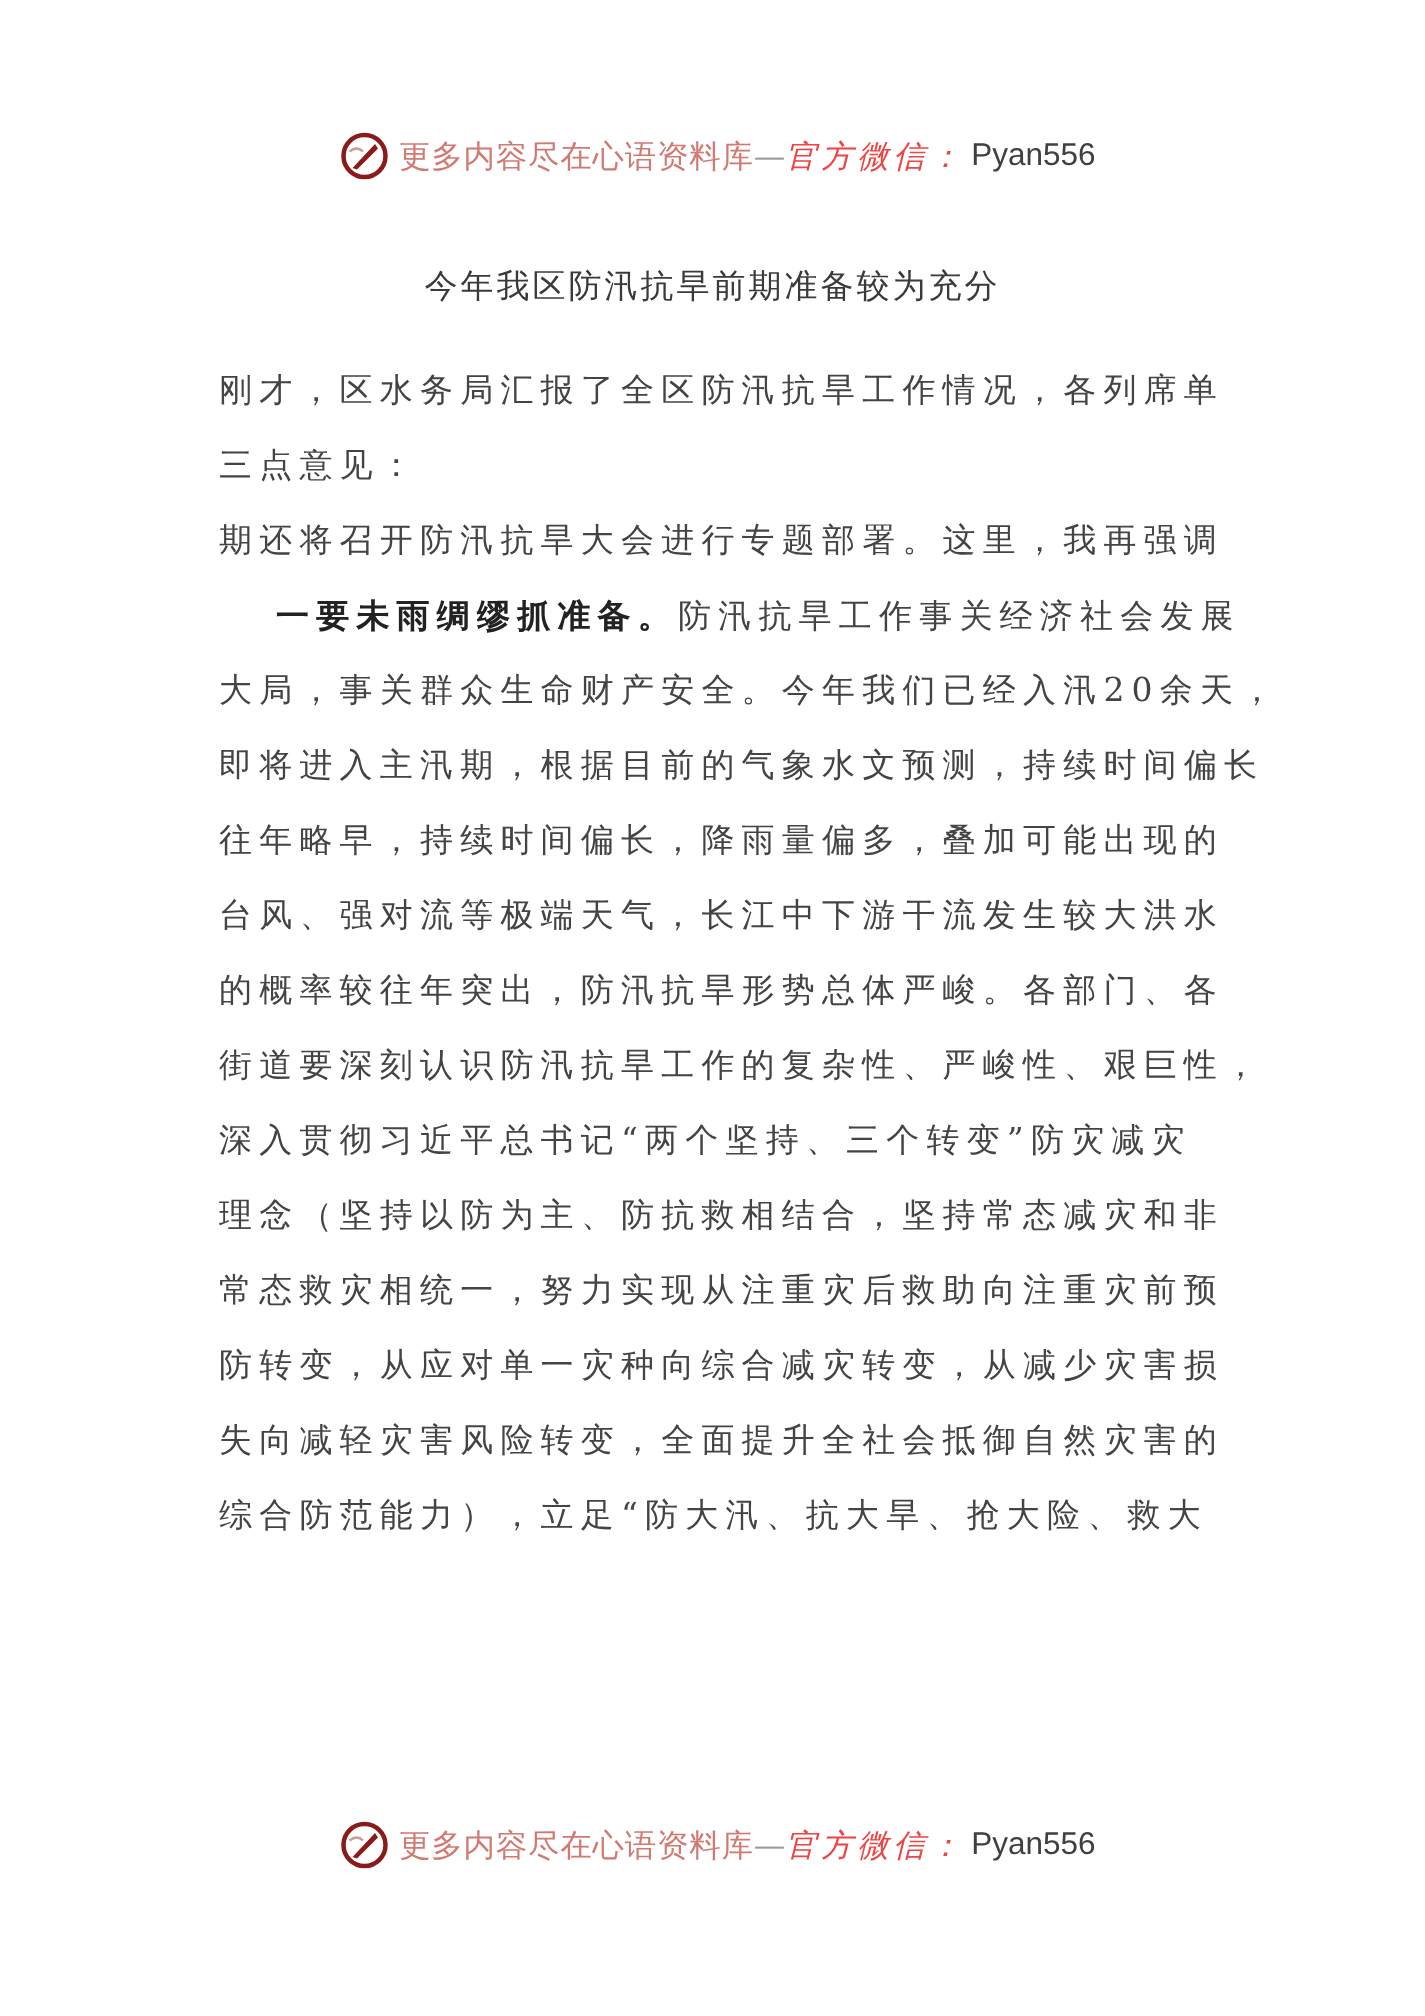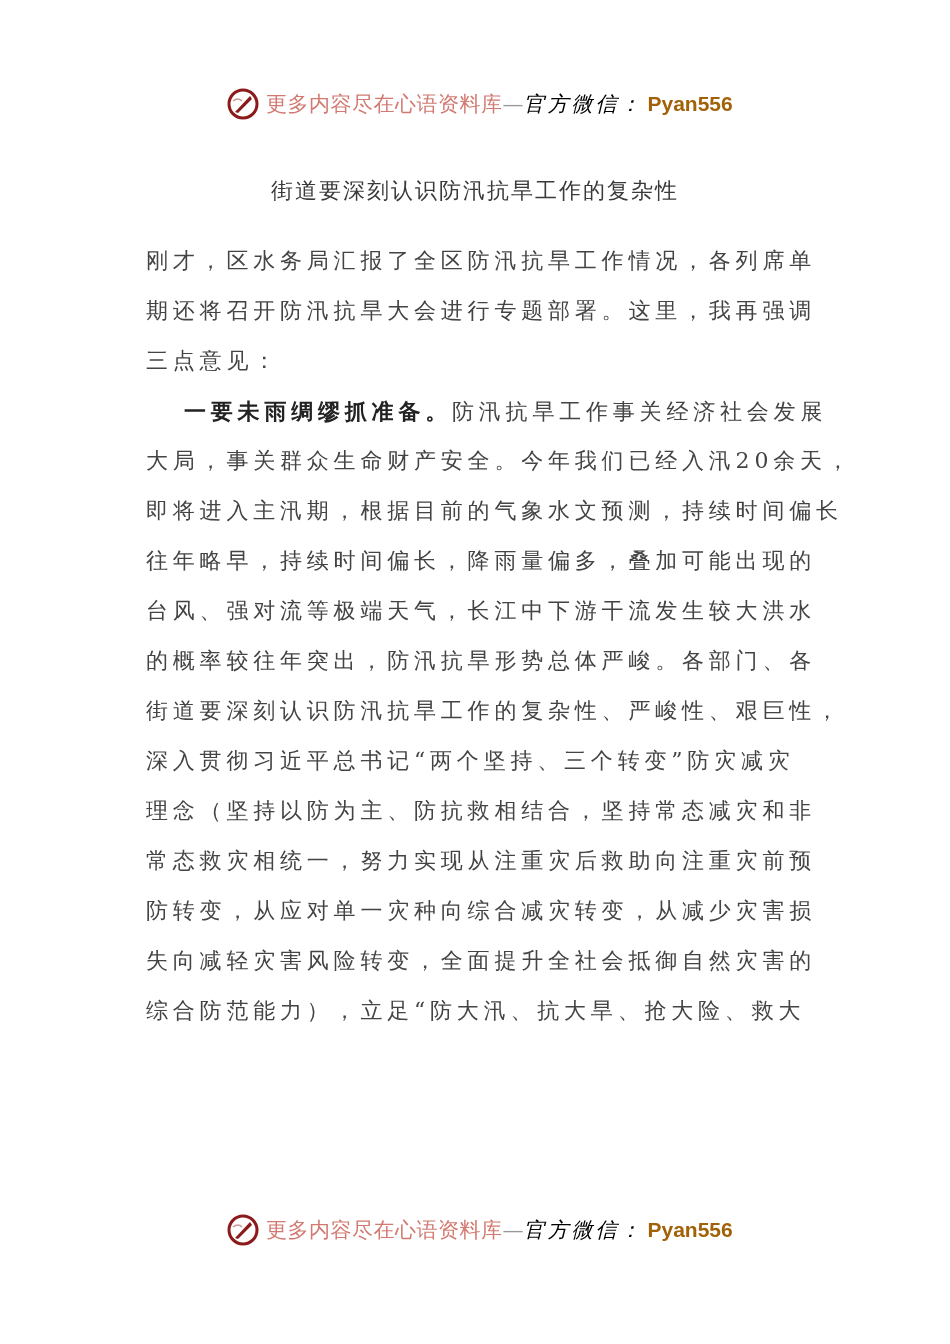--- a/index.html
+++ b/index.html
@@ -4,22 +4,22 @@
 <style>
   html, body { margin: 0; padding: 0; background: #ffffff; }
   body { width: 950px; height: 1344px; position: relative; overflow: hidden;
          font-family: "DejaVu Serif", "Liberation Serif", serif; color: #333; }
   .banner { position: absolute; left: 226px; height: 40px; display: flex; align-items: center; }
   .banner.top { top: 84px; }
   .banner.bottom { top: 1210px; }
   .logo { width: 34px; height: 34px; margin-right: 6px; }
   .banner-text { font-size: 21px; color: #d27a72; letter-spacing: 0.5px; white-space: nowrap; }
   .banner-dash { font-size: 21px; color: #999; }
-  .banner-wx { font-size: 21px; color: #000000; font-style: italic; letter-spacing: 3px; }
-  .banner-id { font-family: "Liberation Sans", sans-serif; font-size: 21px; color: #a16207; margin-left: 4px; font-weight: bold; }
+  .banner-wx { font-size: 21px; color: #ef4444; font-style: italic; letter-spacing: 3px; }
+  .banner-id { font-family: "Liberation Sans", sans-serif; font-size: 21px; color: #404040; margin-left: 4px; }
   .title { position: absolute; top: 176px; left: 0; width: 950px; text-align: center;
            font-size: 22px; color: #3a3a3a; letter-spacing: 2px; }
   .body-text { position: absolute; top: 236px; left: 146px; width: 660px;
                font-size: 22px; line-height: 50px; color: #444; }
   .line { white-space: nowrap; height: 50px; letter-spacing: 4.8px; }
   .bold { font-weight: bold; color: #222; }
   .indent { padding-left: 38px; }
 </style>
 </head>
 <body>
@@ -29,26 +29,26 @@
     <circle cx="17" cy="17" r="14" fill="none" stroke="#8b1a1a" stroke-width="3"></circle>
     <path d="M9 25 L24 9 L26 12 L12 26 Z" fill="#8b1a1a"></path>
     <path d="M7 14 Q12 10 16 14" fill="none" stroke="#c99" stroke-width="1.5"></path>
   </svg>
   <span class="banner-text">更多内容尽在心语资料库</span>
   <span class="banner-dash">—</span>
   <span class="banner-wx">官方微信：</span>
   <span class="banner-id">Pyan556</span>
 </div>
 
-<div class="title">街道要深刻认识防汛抗旱工作的复杂性</div>
+<div class="title">今年我区防汛抗旱前期准备较为充分</div>
 
 <div class="body-text">
   <div class="line">刚才，区水务局汇报了全区防汛抗旱工作情况，各列席单</div>
+  <div class="line">三点意见：</div>
   <div class="line">期还将召开防汛抗旱大会进行专题部署。这里，我再强调</div>
-  <div class="line">三点意见：</div>
   <div class="line indent"><span class="bold">一要未雨绸缪抓准备。</span><span>防汛抗旱工作事关经济社会发展</span></div>
   <div class="line">大局，事关群众生命财产安全。今年我们已经入汛20余天，</div>
   <div class="line">即将进入主汛期，根据目前的气象水文预测，持续时间偏长</div>
   <div class="line">往年略早，持续时间偏长，降雨量偏多，叠加可能出现的</div>
   <div class="line">台风、强对流等极端天气，长江中下游干流发生较大洪水</div>
   <div class="line">的概率较往年突出，防汛抗旱形势总体严峻。各部门、各</div>
   <div class="line">街道要深刻认识防汛抗旱工作的复杂性、严峻性、艰巨性，</div>
   <div class="line">深入贯彻习近平总书记“两个坚持、三个转变”防灾减灾</div>
   <div class="line">理念（坚持以防为主、防抗救相结合，坚持常态减灾和非</div>
   <div class="line">常态救灾相统一，努力实现从注重灾后救助向注重灾前预</div>

